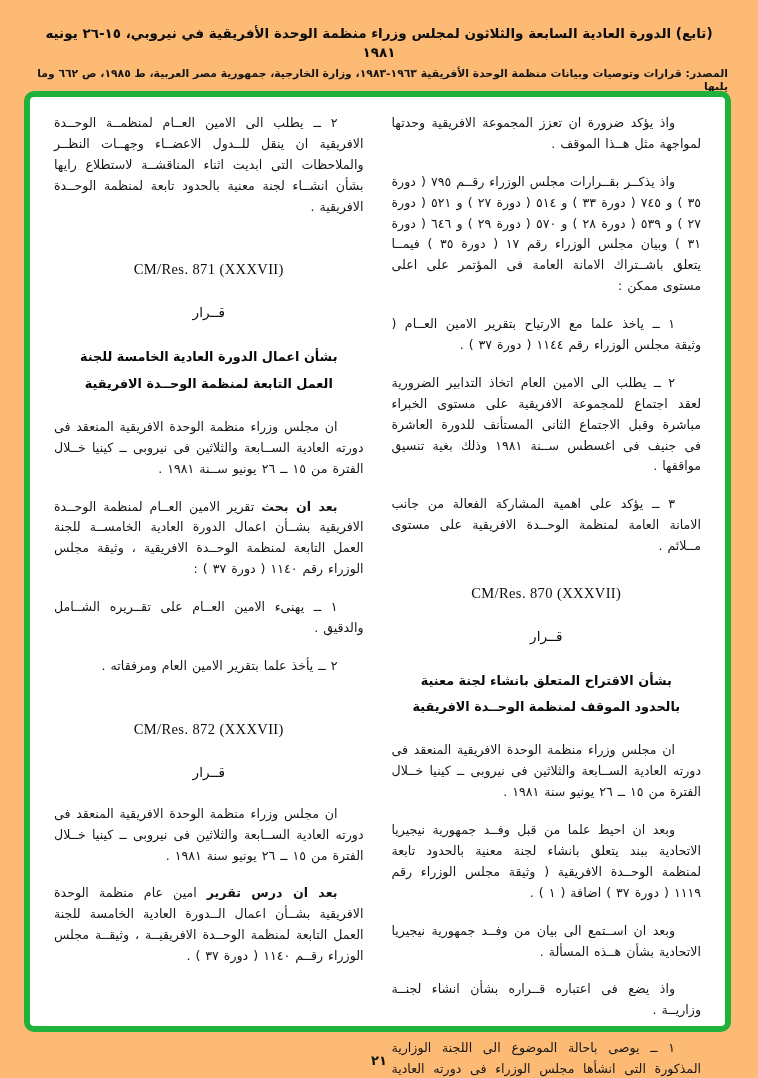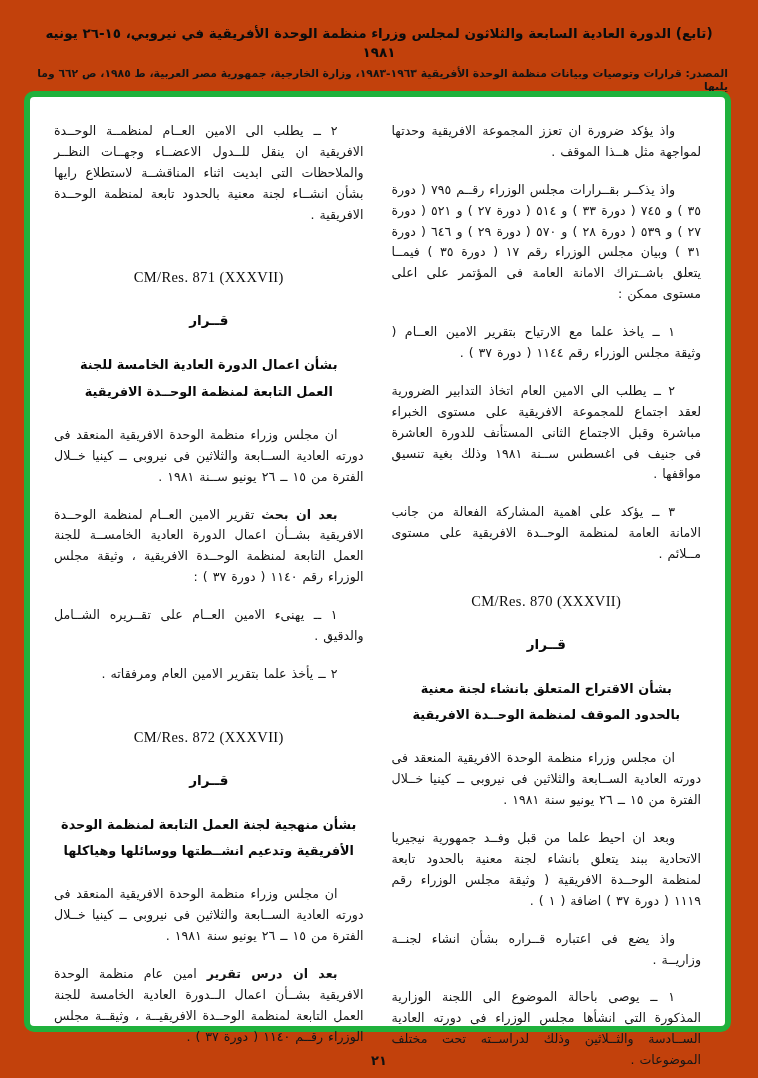--- a/index.html
+++ b/index.html
@@ -1,46 +1,46 @@
 <!DOCTYPE html>
 <html lang="ar" dir="rtl" style="--frame-color: #1fb13c;"><head>
 <meta charset="utf-8">
 <style>
   html,body{margin:0;padding:0;}
   body{
     width:758px;height:1078px;background:#ffffff;
     font-family:"DejaVu Sans",sans-serif;color:#161616;
     position:relative;overflow:hidden;direction:rtl;
   }
-  .page{position:absolute;inset:0;background:#c2410c;}
+  .page{position:absolute;inset:0;background:#fdba74;}
   .header{position:absolute;top:24px;right:30px;left:30px;text-align:center;}
   .header .h1{font-size:13.5px;font-weight:bold;line-height:1.4;color:#0c0c0c;}
   .header .h2{font-size:10.8px;font-weight:bold;margin-top:5px;text-align:right;
     color:#141414;letter-spacing:0;}
   .frame{
     position:absolute;top:91px;left:24px;right:27px;bottom:46px;
     border:6px solid var(--frame-color,#1fb13c);border-radius:10px;
     padding:16px 10px 10px 10px;box-sizing:border-box;background:#fff;
   }
   .columns{display:flex;height:100%;box-sizing:border-box;}
   .col{width:50%;padding:0 14px;box-sizing:border-box;}
   .col-right{border-left:0;}
   p.para{
-    font-size:12.6px;line-height:1.66;text-align:justify;margin:8px 0 17px;
+    font-size:12.6px;line-height:1.66;text-align:justify;margin:0 0 17px;
     text-indent:26px;word-spacing:1px;
   }
   p.para b{font-weight:bold;}
   .cm-label{
     direction:ltr;text-align:center;font-family:"Liberation Serif","DejaVu Serif",serif;
     font-size:14.5px;color:#0c0c0c;margin:0 0 26px;letter-spacing:.4px;
   }
   .gap-lg{margin-top:44px;}
   .gap-md{margin-top:28px;}
   .qarar{
-    text-align:center;font-weight:bold;font-size:13.6px;margin:0 0 24px;color:#0a0a0a;
+    text-align:center;font-weight:normal;font-size:13.6px;margin:0 0 24px;color:#0a0a0a;
   }
   .subhead{
     text-align:center;font-weight:bold;font-size:12.8px;line-height:2.05;
     white-space:pre-line;margin:0 0 20px;color:#0a0a0a;
   }
   .page-number{
     position:absolute;bottom:10px;left:0;right:0;text-align:center;
     font-size:13px;font-weight:bold;color:#111;
   }
 </style>
@@ -63,40 +63,39 @@
         <p class="para">١ ــ ياخذ علما مع الارتياح بتقرير الامين العــام ( وثيقة مجلس الوزراء رقم ١١٤٤ ( دورة ٣٧ ) .</p>
         <p class="para">٢ ــ يطلب الى الامين العام اتخاذ التدابير الضرورية لعقد اجتماع للمجموعة الافريقية على مستوى الخبراء مباشرة وقبل الاجتماع الثانى المستأنف للدورة العاشرة فى جنيف فى اغسطس ســنة ١٩٨١ وذلك بغية تنسيق مواقفها .</p>
         <p class="para">٣ ــ يؤكد على اهمية المشاركة الفعالة من جانب الامانة العامة لمنظمة الوحــدة الافريقية على مستوى مــلائم .</p>
 
         <div class="cm-label gap-md">CM/Res. 870 (XXXVII)</div>
         <div class="qarar">قــرار</div>
         <div class="subhead">بشأن الاقتراح المتعلق بانشاء لجنة معنية
 بالحدود الموقف لمنظمة الوحــدة الافريقية</div>
         <p class="para">ان مجلس وزراء منظمة الوحدة الافريقية المنعقد فى دورته العادية الســابعة والثلاثين فى نيروبى ــ كينيا خــلال الفترة من ١٥ ــ ٢٦ يونيو سنة ١٩٨١ .</p>
         <p class="para">وبعد ان احيط علما من قبل وفــد جمهورية نيجيريا الاتحادية ببند يتعلق بانشاء لجنة معنية بالحدود تابعة لمنظمة الوحــدة الافريقية ( وثيقة مجلس الوزراء رقم ١١١٩ ( دورة ٣٧ ) اضافة ( ١ ) .</p>
+        <p class="para">وبعد ان اســتمع الى بيان من وفــد جمهورية نيجيريا الاتحادية بشأن هــذه المسألة .</p>
         <p class="para">واذ يضع فى اعتباره قــراره بشأن انشاء لجنــة وزاريــة .</p>
         <p class="para">١ ــ يوصى باحالة الموضوع الى اللجنة الوزارية المذكورة التى انشأها مجلس الوزراء فى دورته العادية الســادسة والثــلاثين وذلك لدراســته تحت مختلف الموضوعات .</p>
       </div>
 
       <div class="col col-left">
         <p class="para">٢ ــ يطلب الى الامين العــام لمنظمــة الوحــدة الافريقية ان ينقل للــدول الاعضــاء وجهــات النظــر والملاحظات التى ابديت اثناء المناقشــة لاستطلاع رايها بشأن انشــاء لجنة معنية بالحدود تابعة لمنظمة الوحــدة الافريقية .</p>
 
         <div class="cm-label gap-lg">CM/Res. 871 (XXXVII)</div>
         <div class="qarar">قــرار</div>
         <div class="subhead">بشأن اعمال الدورة العادية الخامسة للجنة
 العمل التابعة لمنظمة الوحــدة الافريقية</div>
         <p class="para">ان مجلس وزراء منظمة الوحدة الافريقية المنعقد فى دورته العادية الســابعة والثلاثين فى نيروبى ــ كينيا خــلال الفترة من ١٥ ــ ٢٦ يونيو ســنة ١٩٨١ .</p>
         <p class="para"><b>بعد ان بحث</b><span> تقرير الامين العــام لمنظمة الوحــدة الافريقية بشــأن اعمال الدورة العادية الخامســة للجنة العمل التابعة لمنظمة الوحــدة الافريقية ، وثيقة مجلس الوزراء رقم ١١٤٠ ( دورة ٣٧ ) :</span></p>
         <p class="para">١ ــ يهنىء الامين العــام على تقــريره الشــامل والدقيق .</p>
         <p class="para">٢ ــ يأخذ علما بتقرير الامين العام ومرفقاته .</p>
 
         <div class="cm-label gap-lg">CM/Res. 872 (XXXVII)</div>
         <div class="qarar">قــرار</div>
-        <div class="subhead">بشأن منهجية لجنة العمل التابعة لمنظمة الوحدة
-الأفريقية وتدعيم انشــطتها ووسائلها وهياكلها</div>
         <p class="para">ان مجلس وزراء منظمة الوحدة الافريقية المنعقد فى دورته العادية الســابعة والثلاثين فى نيروبى ــ كينيا خــلال الفترة من ١٥ ــ ٢٦ يونيو سنة ١٩٨١ .</p>
         <p class="para"><b>بعد ان درس تقرير</b><span> امين عام منظمة الوحدة الافريقية بشــأن اعمال الــدورة العادية الخامسة للجنة العمل التابعة لمنظمة الوحــدة الافريقيــة ، وثيقــة مجلس الوزراء رقــم ١١٤٠ ( دورة ٣٧ ) .</span></p>
       </div>
 
     </div>
   </div>
 
   <div class="page-number">٢١</div>
 </div>
 

